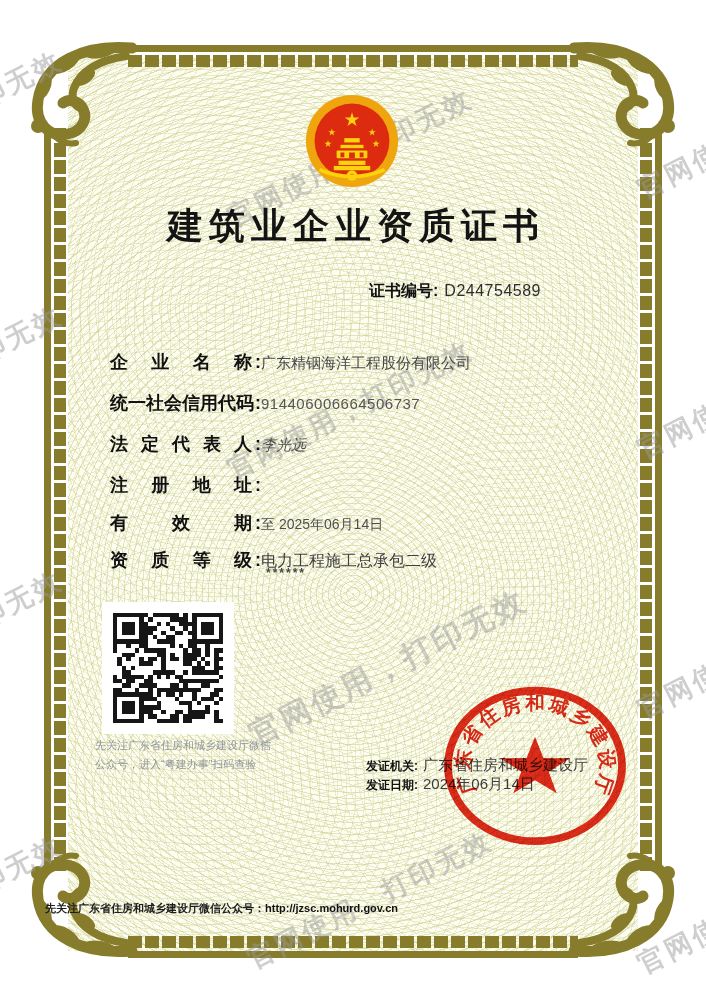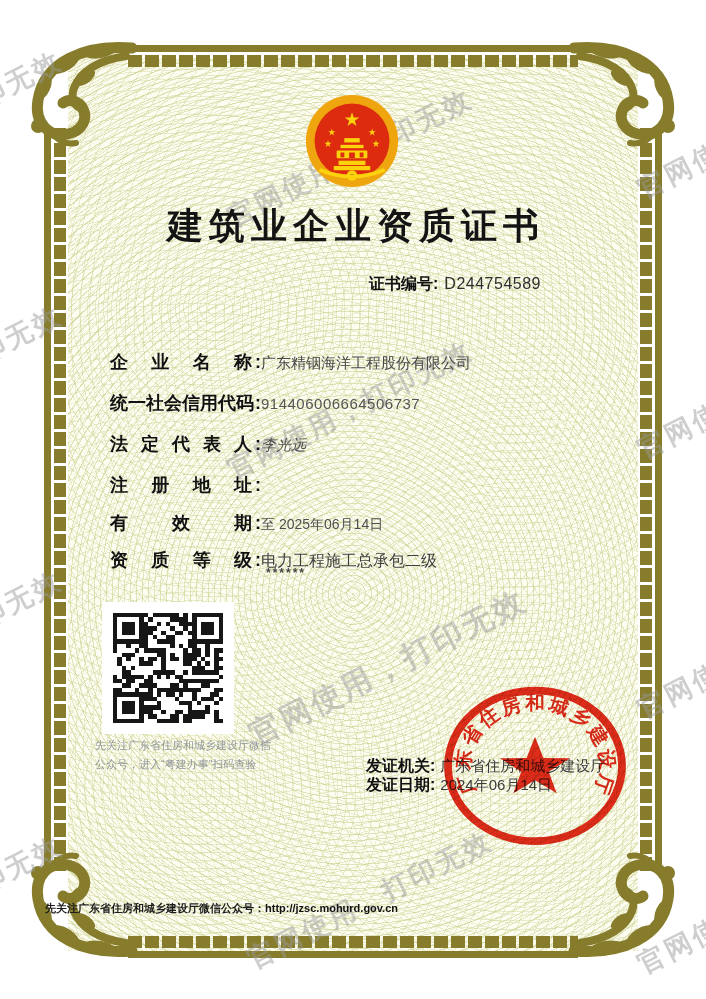--- a/index.html
+++ b/index.html
@@ -40,21 +40,21 @@
   
   .wm-layer{position:absolute;inset:0;z-index:2;pointer-events:none;}
   .wmt{position:absolute;transform:translate(-50%,-50%) rotate(-27deg);
        font-weight:bold;letter-spacing:3px;color:#9b9b9b;opacity:.48;white-space:nowrap;}
 
   
   .content{position:absolute;inset:0;z-index:3;color:#151515;}
   .emblem{position:absolute;left:304px;top:93px;width:96px;height:96px;}
   .title{position:absolute;left:0;right:0;top:202px;text-align:center;
          font-size:36px;font-weight:bold;letter-spacing:6px;text-indent:6px;color:#141414;}
-  .certno{position:absolute;left:369px;top:274px;font-size:16px;}
+  .certno{position:absolute;left:369px;top:281px;font-size:16px;}
   .certno .lab{font-weight:bold;color:#111;}
   .certno .num{color:#2e2e2e;margin-left:6px;letter-spacing:.5px;}
 
   .row{position:absolute;left:110px;display:flex;align-items:baseline;}
   .lbl{display:inline-flex;justify-content:space-between;width:142px;
        font-size:18px;font-weight:bold;color:#111;}
   .colon{font-size:18px;font-weight:bold;color:#111;margin-left:3px;}
   .val{margin-left:0;color:#4e4e4e;white-space:nowrap;}
   .r0{top:350px}.r1{top:391px}.r2{top:432px}.r3{top:473px}.r4{top:511px}.r5{top:548px}
   .v-company{font-size:15px;color:#474747;}
@@ -69,21 +69,21 @@
   .qr-pad{position:absolute;left:102px;top:602px;width:132px;height:132px;background:#fff;}
   .qr{position:absolute;left:113px;top:613px;width:110px;height:110px;background:#fff;
       display:grid;grid-template-columns:repeat(25,1fr);grid-template-rows:repeat(25,1fr);}
   .qr i{display:block;}
   .qr i.qb{background:#161616;}
   .qr-caption{position:absolute;left:95px;top:736px;width:186px;font-size:11px;
               line-height:19px;color:#8f9699;}
 
   .irow{position:absolute;left:366px;display:flex;align-items:baseline;}
   .i0{top:756px}.i1{top:775px}
-  .ilbl{font-size:16px;font-weight:bold;color:#111;white-space:nowrap;}
+  .ilbl{font-size:12px;font-weight:bold;color:#111;white-space:nowrap;}
   .ival{font-size:15px;color:#3c3c3c;margin-left:5px;white-space:nowrap;}
 
   .footer{position:absolute;left:45px;top:901px;font-size:11px;line-height:15px;color:#1d1d1d;}
   .footer .flab{font-weight:bold;color:#1d1d1d;}
   .footer .furl1{font-weight:bold;color:#111;}
   .footer .furl2{color:#8a8a8a;}
 
   .seal{position:absolute;left:437px;top:678px;width:196px;height:172px;z-index:4;
         mix-blend-mode:multiply;opacity:.95;}
 </style>

